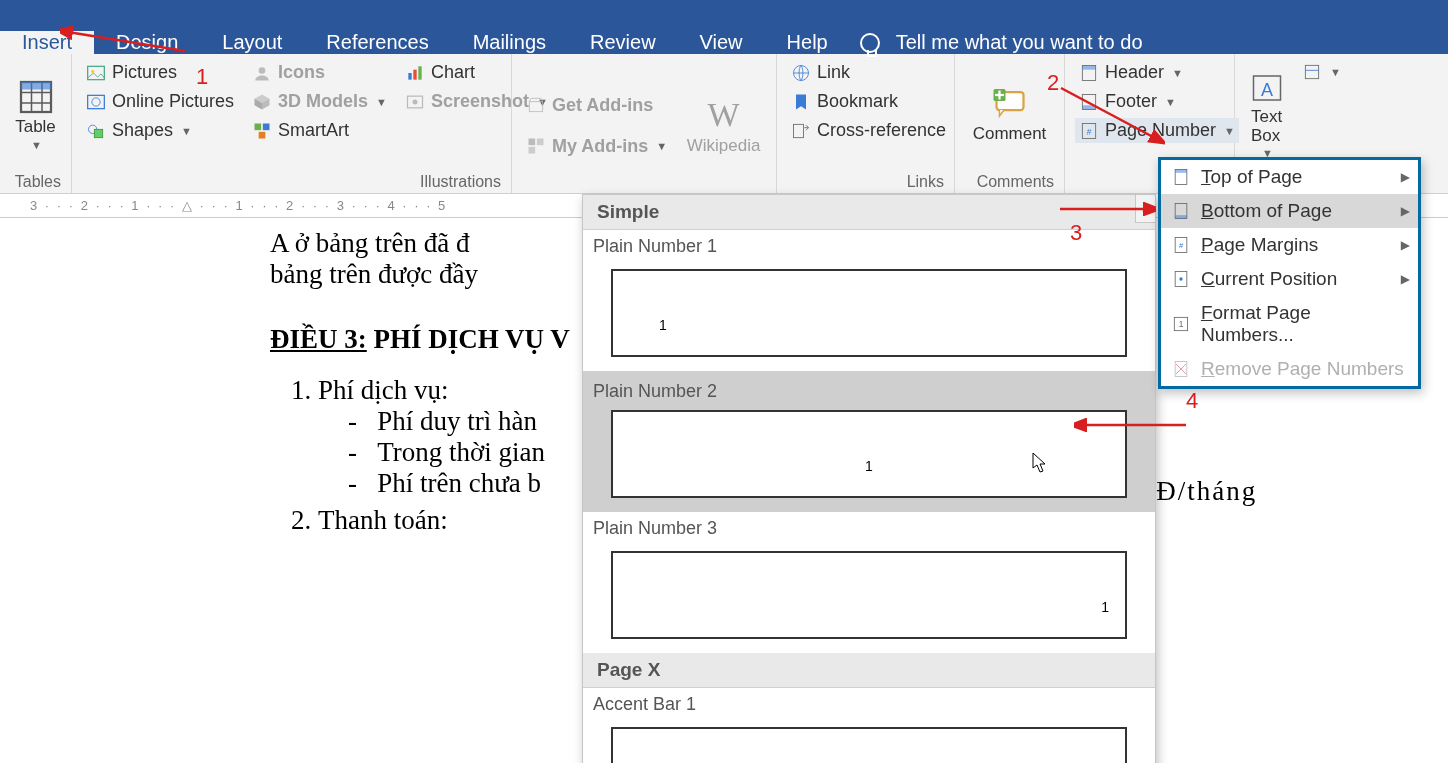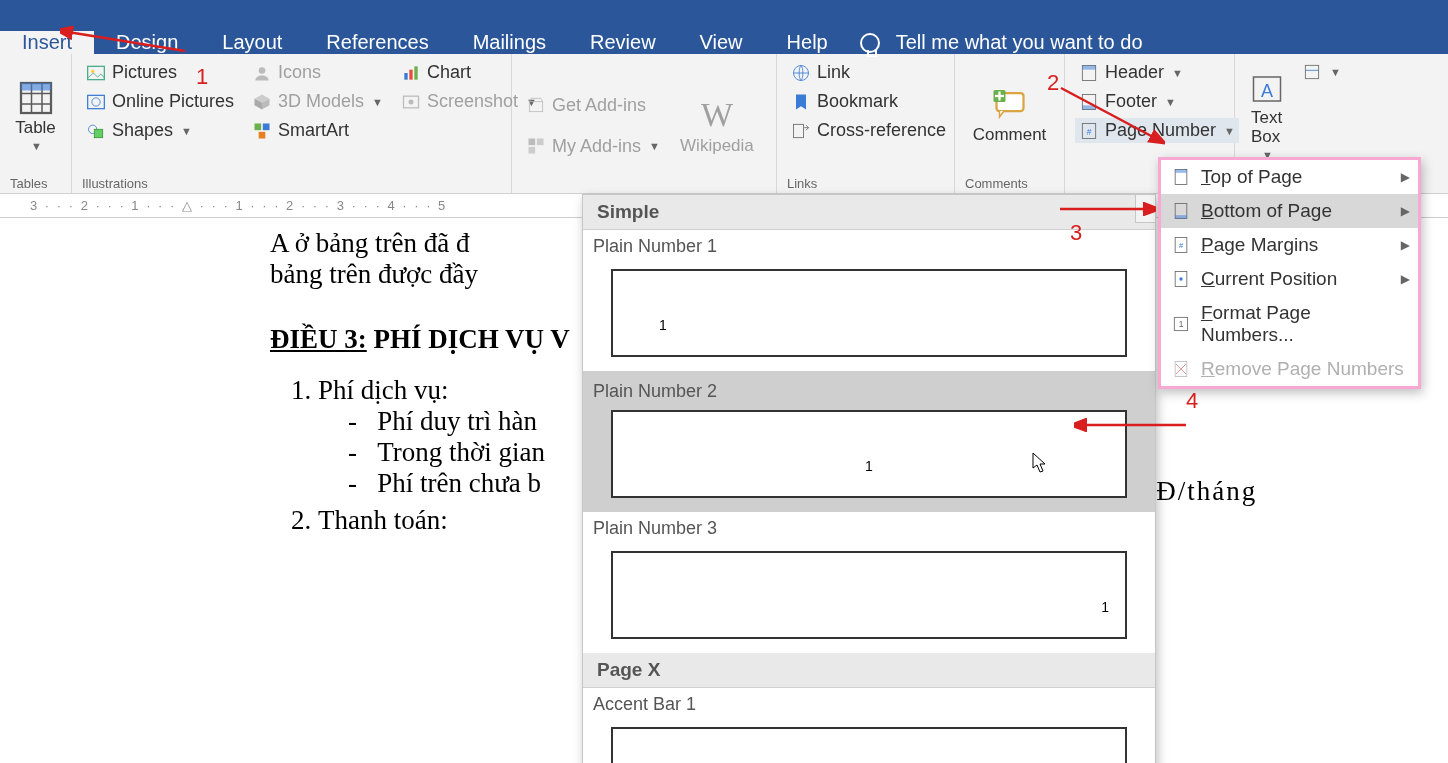--- a/index.html
+++ b/index.html
@@ -55,22 +55,22 @@
     border-bottom: 1px solid #d0d0d0;
   }
   .group {
     border-right: 1px solid #d8d8d8;
     padding: 6px 10px 2px 10px;
     display: flex;
     flex-direction: column;
     justify-content: space-between;
   }
   .group-label {
-    text-align: left;
-    font-size: 13px;
+    text-align: right;
+    font-size: 16px;
     color: #666;
     padding-top: 4px;
   }
   .group-inner {
     display: flex;
     gap: 10px;
     flex: 1;
   }
   .btn-col {
     display: flex;
@@ -80,21 +80,21 @@
   .btn {
     display: flex;
     align-items: center;
     gap: 6px;
     font-size: 18px;
     color: #333;
     padding: 2px 4px;
     cursor: pointer;
     white-space: nowrap;
   }
-  .btn.dim { color: #a0a0a0; }
+  .btn.dim { color: #a0a0a0; font-weight: bold; }
   .big-btn {
     display: flex;
     flex-direction: column;
     align-items: center;
     justify-content: center;
     width: 60px;
     font-size: 17px;
     color: #333;
     cursor: pointer;
     gap: 2px;
@@ -182,21 +182,21 @@
     border-left:1px solid #c6c6c6; border-bottom:1px solid #c6c6c6;
     display:flex; align-items:center; justify-content:center;
     font-size:10px; color:#555; background:#f3f3f3;
   }
   
   .submenu {
     position: absolute;
     left: 1158px; top: 157px;
     width: 263px;
     background: #fff;
-    border: 3px solid #f9a8d4;
+    border: 3px solid #0369a1;
     box-shadow: 2px 4px 10px rgba(0,0,0,.25);
     z-index: 60;
   }
   .submenu-item {
     display: flex;
     align-items: center;
     gap: 10px;
     padding: 6px 10px;
     font-size: 19px;
     color: #333;

